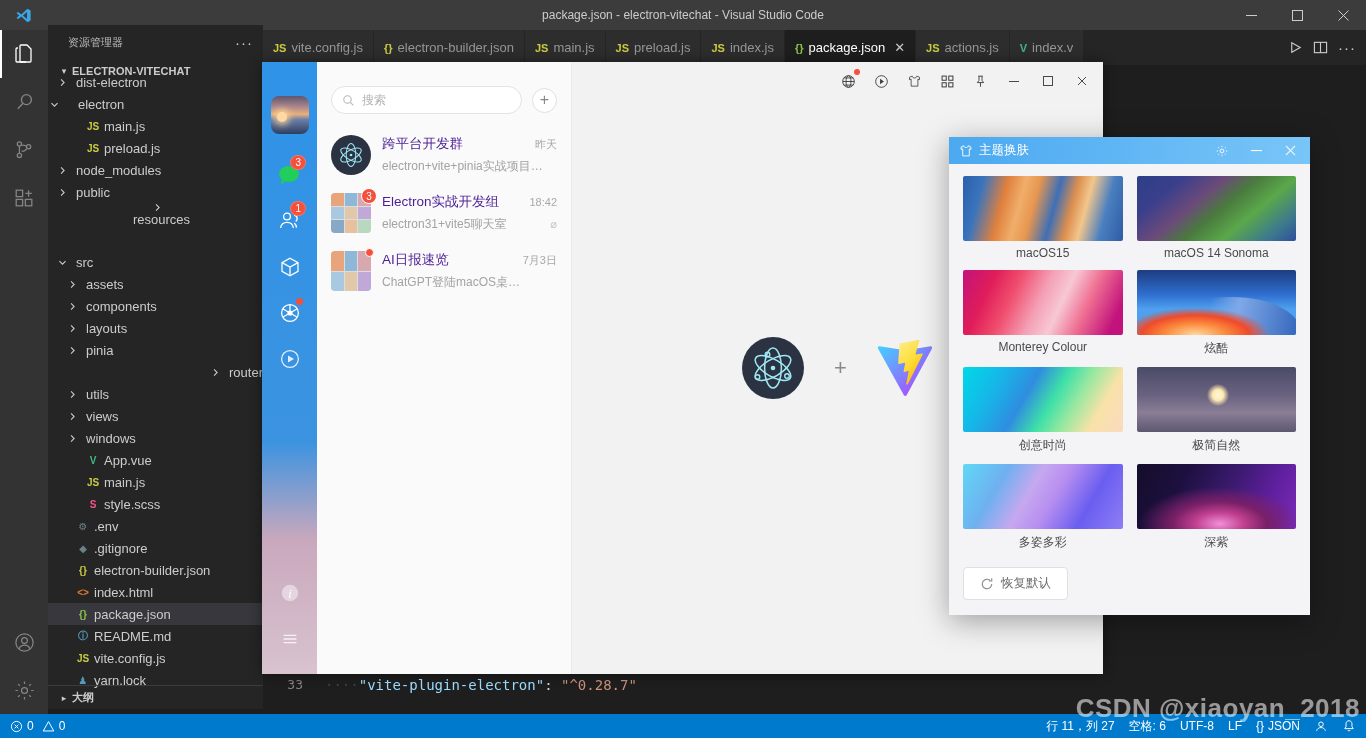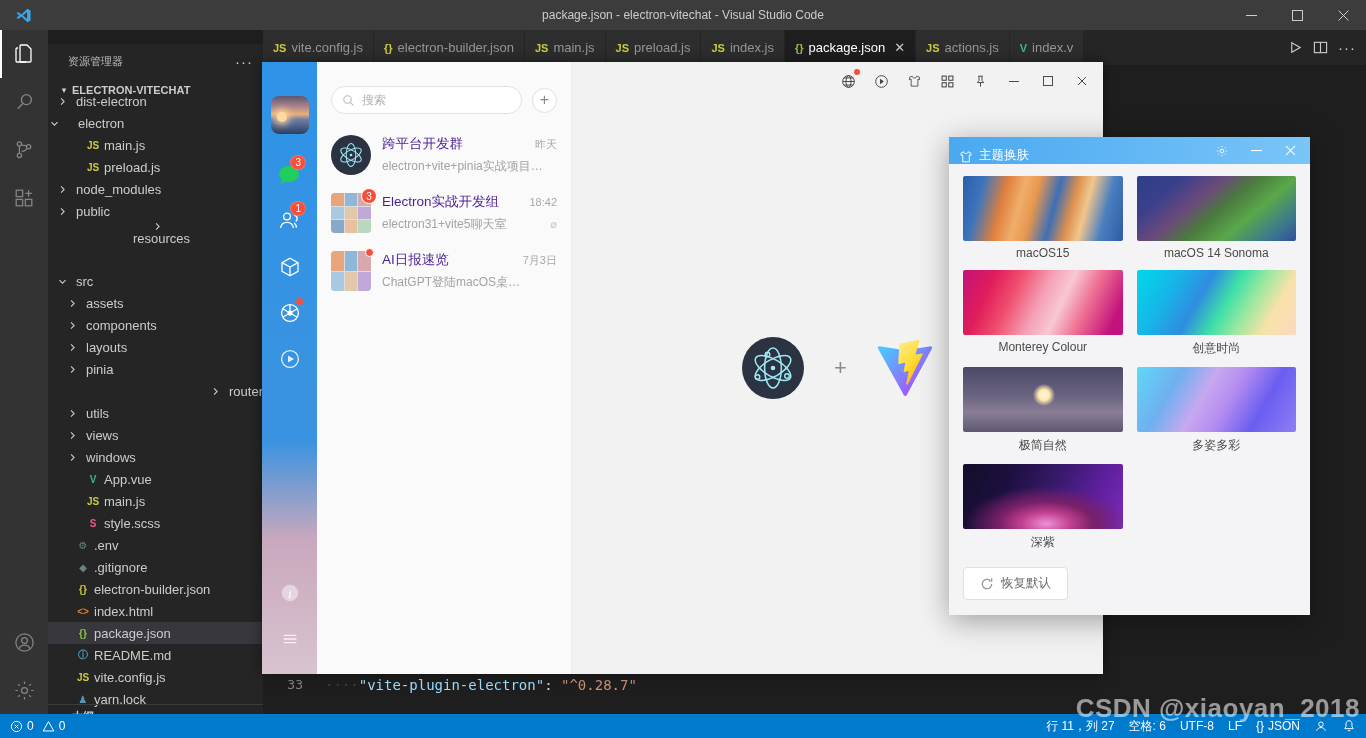--- a/index.html
+++ b/index.html
@@ -34,21 +34,21 @@
     width: 48px; height: 48px; display: flex; align-items: center; justify-content: center;
     color: #858585; position: relative;
   }
   .ab-item.active { color: #ffffff; }
   .ab-item.active::before {
     content: ""; position: absolute; left: 0; top: 0; width: 2px; height: 48px; background: #ffffff;
   }
   .ab-bottom { margin-top: auto; }
 
   .vs-sidebar {
-    position: absolute; left: 48px; top: 44px; width: 215px; height: 684px;
+    position: absolute; left: 48px; top: 25px; width: 215px; height: 684px;
     background: #252526; color: #cccccc; overflow: hidden;
   }
   .sb-header {
     height: 35px; display: flex; align-items: center; justify-content: space-between;
     padding: 0 10px 0 20px; font-size: 11px; color: #bbbbbb;
   }
   .sb-header .dots { font-size: 15px; letter-spacing: 1px; color: #cccccc; }
   .sb-section {
     height: 22px; display: flex; align-items: center; font-size: 11px;
     font-weight: bold; color: #cccccc; padding-left: 8px;
@@ -207,21 +207,21 @@
   }
   .hero-plus { font-size: 22px; color: #8a8a8a; font-weight: 300; }
 
   
   .theme-dlg {
     position: absolute; left: 949px; top: 137px; width: 361px; height: 478px;
     background: #f4f4f6; box-shadow: 0 6px 28px rgba(0,0,0,0.35);
   }
   .theme-head {
     height: 27px; background: linear-gradient(90deg, #4ba9f0 0%, #63b8f5 55%, #79c5f8 100%);
-    display: flex; align-items: flex-end; padding: 0 6px 0 10px; color: #ffffff;
+    display: flex; align-items: center; padding: 0 6px 0 10px; color: #ffffff;
     font-size: 12.5px; gap: 6px;
   }
   .theme-head .spacer { margin-left: auto; }
   .th-btn { width: 28px; height: 27px; display:flex; align-items:center; justify-content:center; color:#ffffff; }
   .theme-body { padding: 12px 14px 0 14px; }
   .theme-grid { display: grid; grid-template-columns: 1fr 1fr; gap: 10px 14px; }
   .theme-cell { display: flex; flex-direction: column; align-items: center; }
   .theme-thumb { width: 100%; height: 65px; border-radius: 2px; overflow: hidden; position: relative; }
   .theme-label { font-size: 12px; color: #4a4a4a; margin-top: 5px; }
   .theme-footer { display: flex; justify-content: flex-start; margin-top: 16px; }
@@ -903,20 +903,24 @@
           </div>
           <div class="theme-cell">
             <div class="theme-thumb tt-sonoma"></div>
             <div class="theme-label">macOS 14 Sonoma</div>
           </div>
           <div class="theme-cell">
             <div class="theme-thumb tt-monterey"></div>
             <div class="theme-label">Monterey Colour</div>
           </div>
           <div class="theme-cell">
+            <div class="theme-thumb tt-cool"></div>
+            <div class="theme-label">炫酷</div>
+          </div>
+          <div class="theme-cell">
             <div class="theme-thumb tt-creative"></div>
             <div class="theme-label">创意时尚</div>
           </div>
           <div class="theme-cell">
             <div class="theme-thumb tt-nature"></div>
             <div class="theme-label">极简自然</div>
           </div>
           <div class="theme-cell">
             <div class="theme-thumb tt-colorful"></div>
             <div class="theme-label">多姿多彩</div>

